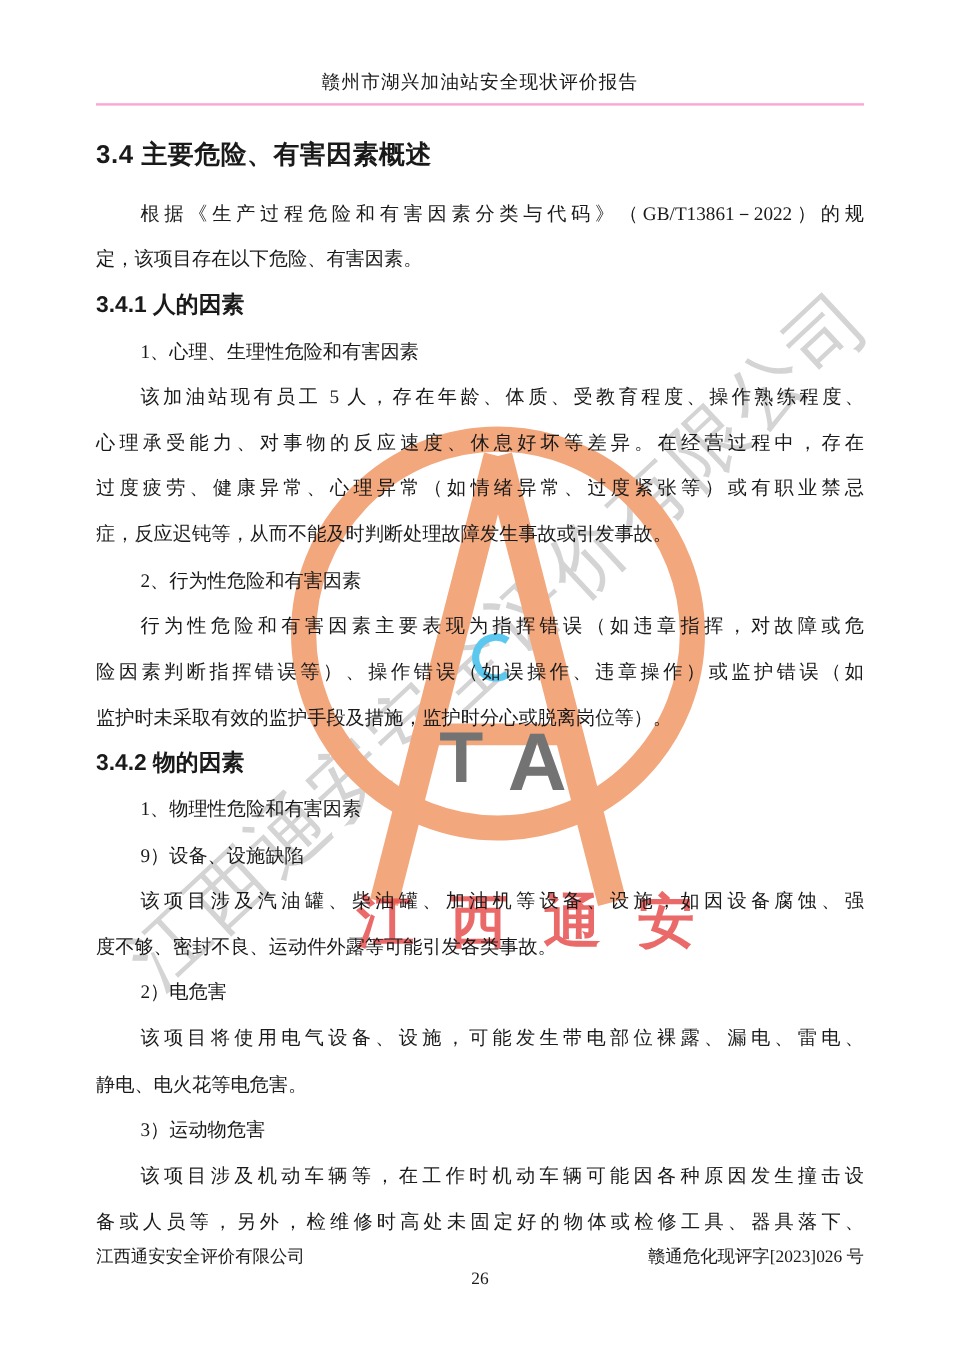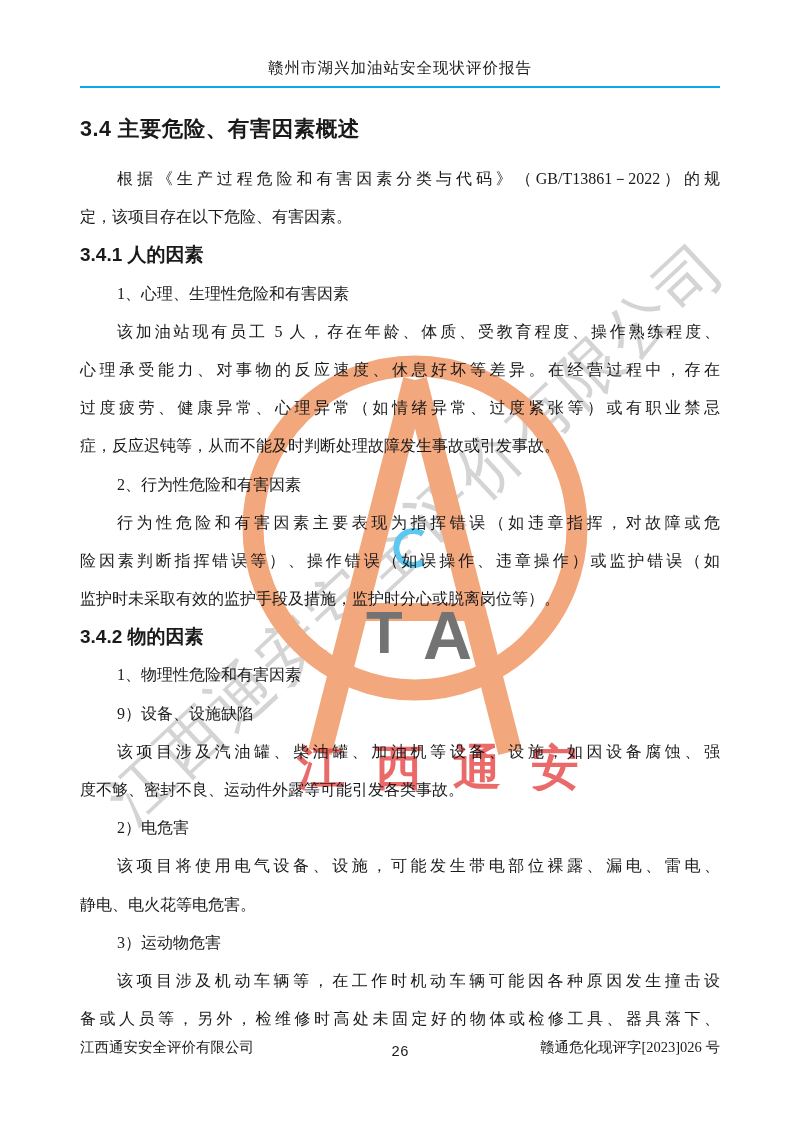--- a/index.html
+++ b/index.html
@@ -31,21 +31,21 @@
   .wm-red{
     position:absolute;left:297px;top:736px;z-index:4;
     font-size:48px;font-weight:bold;letter-spacing:30px;white-space:nowrap;
     font-family:"Liberation Sans", sans-serif;
     opacity:.82;pointer-events:none;
   }
   
   .header{position:absolute;left:80px;right:80px;top:0;z-index:5;}
   .header-inner{
     padding-top:58px;padding-bottom:7px;
-    border-bottom:2px solid #0ea5e9;
+    border-bottom:2px solid #f9a8d4;
     text-align:center;font-size:15.5px;letter-spacing:1px;
   }
   
   .content{position:absolute;left:80px;right:80px;top:104px;z-index:5;}
   .h2{
     margin:10px 0 16px 0;
     font-family:"Liberation Sans", sans-serif;font-weight:bold;
     font-size:21.5px;line-height:30px;letter-spacing:.5px;
   }
   .bline{
@@ -59,21 +59,21 @@
   .h3{
     font-family:"Liberation Sans", sans-serif;font-weight:bold;
     font-size:19px;
   }
   
   .footer{
     position:absolute;left:80px;right:80px;top:1038px;z-index:5;
     font-size:14.5px;height:22px;
   }
   .footer .left{position:absolute;left:0;top:0;}
-  .footer .center{position:absolute;left:0;right:0;top:6px;text-align:center;font-family:Liberation Mono, monospace;}
+  .footer .center{position:absolute;left:0;right:0;top:20px;text-align:center;}
   .footer .right{position:absolute;right:0;top:0;}
 </style>
 </head>
 <body>
 
 <div class="page">
 
   <div class="wm-gray" style="color: rgb(212, 212, 212);">江西通安安全评价有限公司</div>
 
   <svg class="wm-logo" width="800" height="1131" viewBox="0 0 800 1131">

